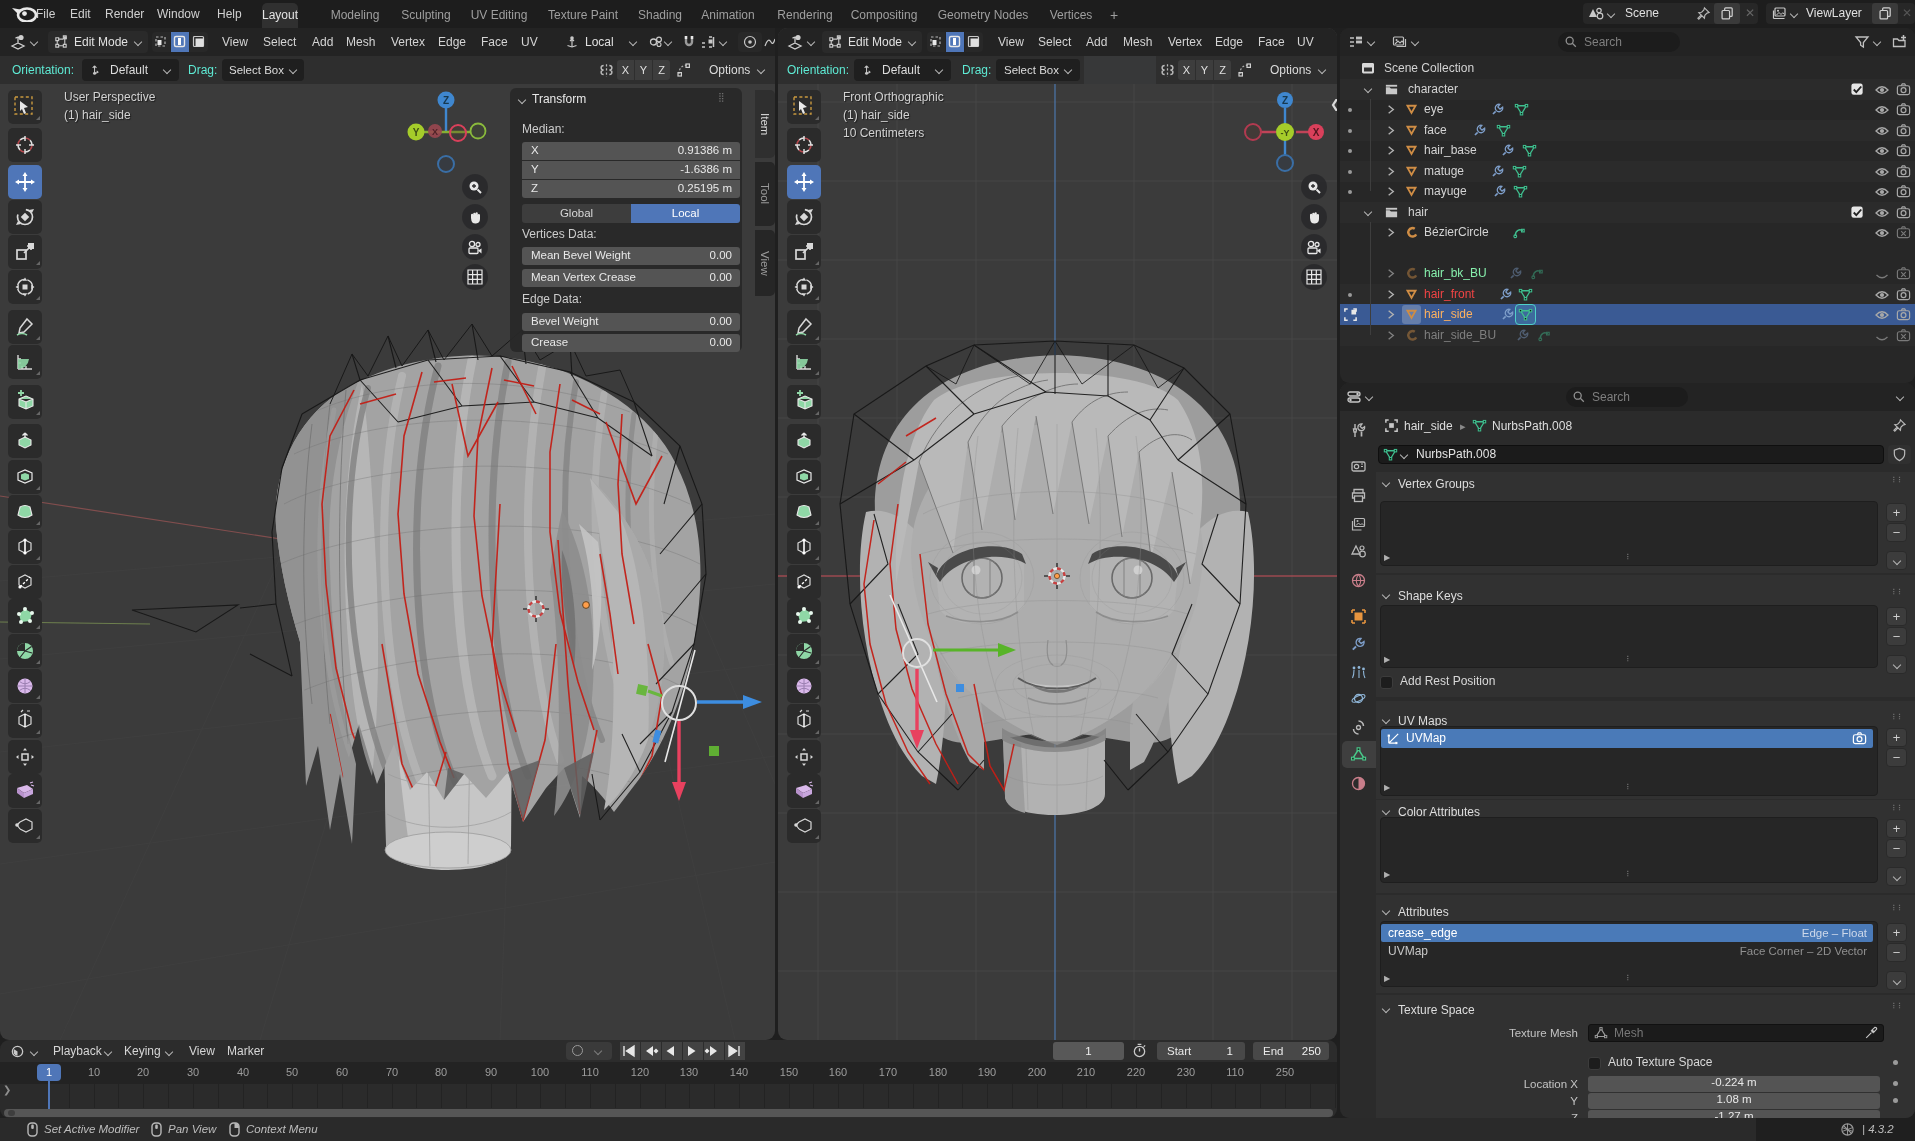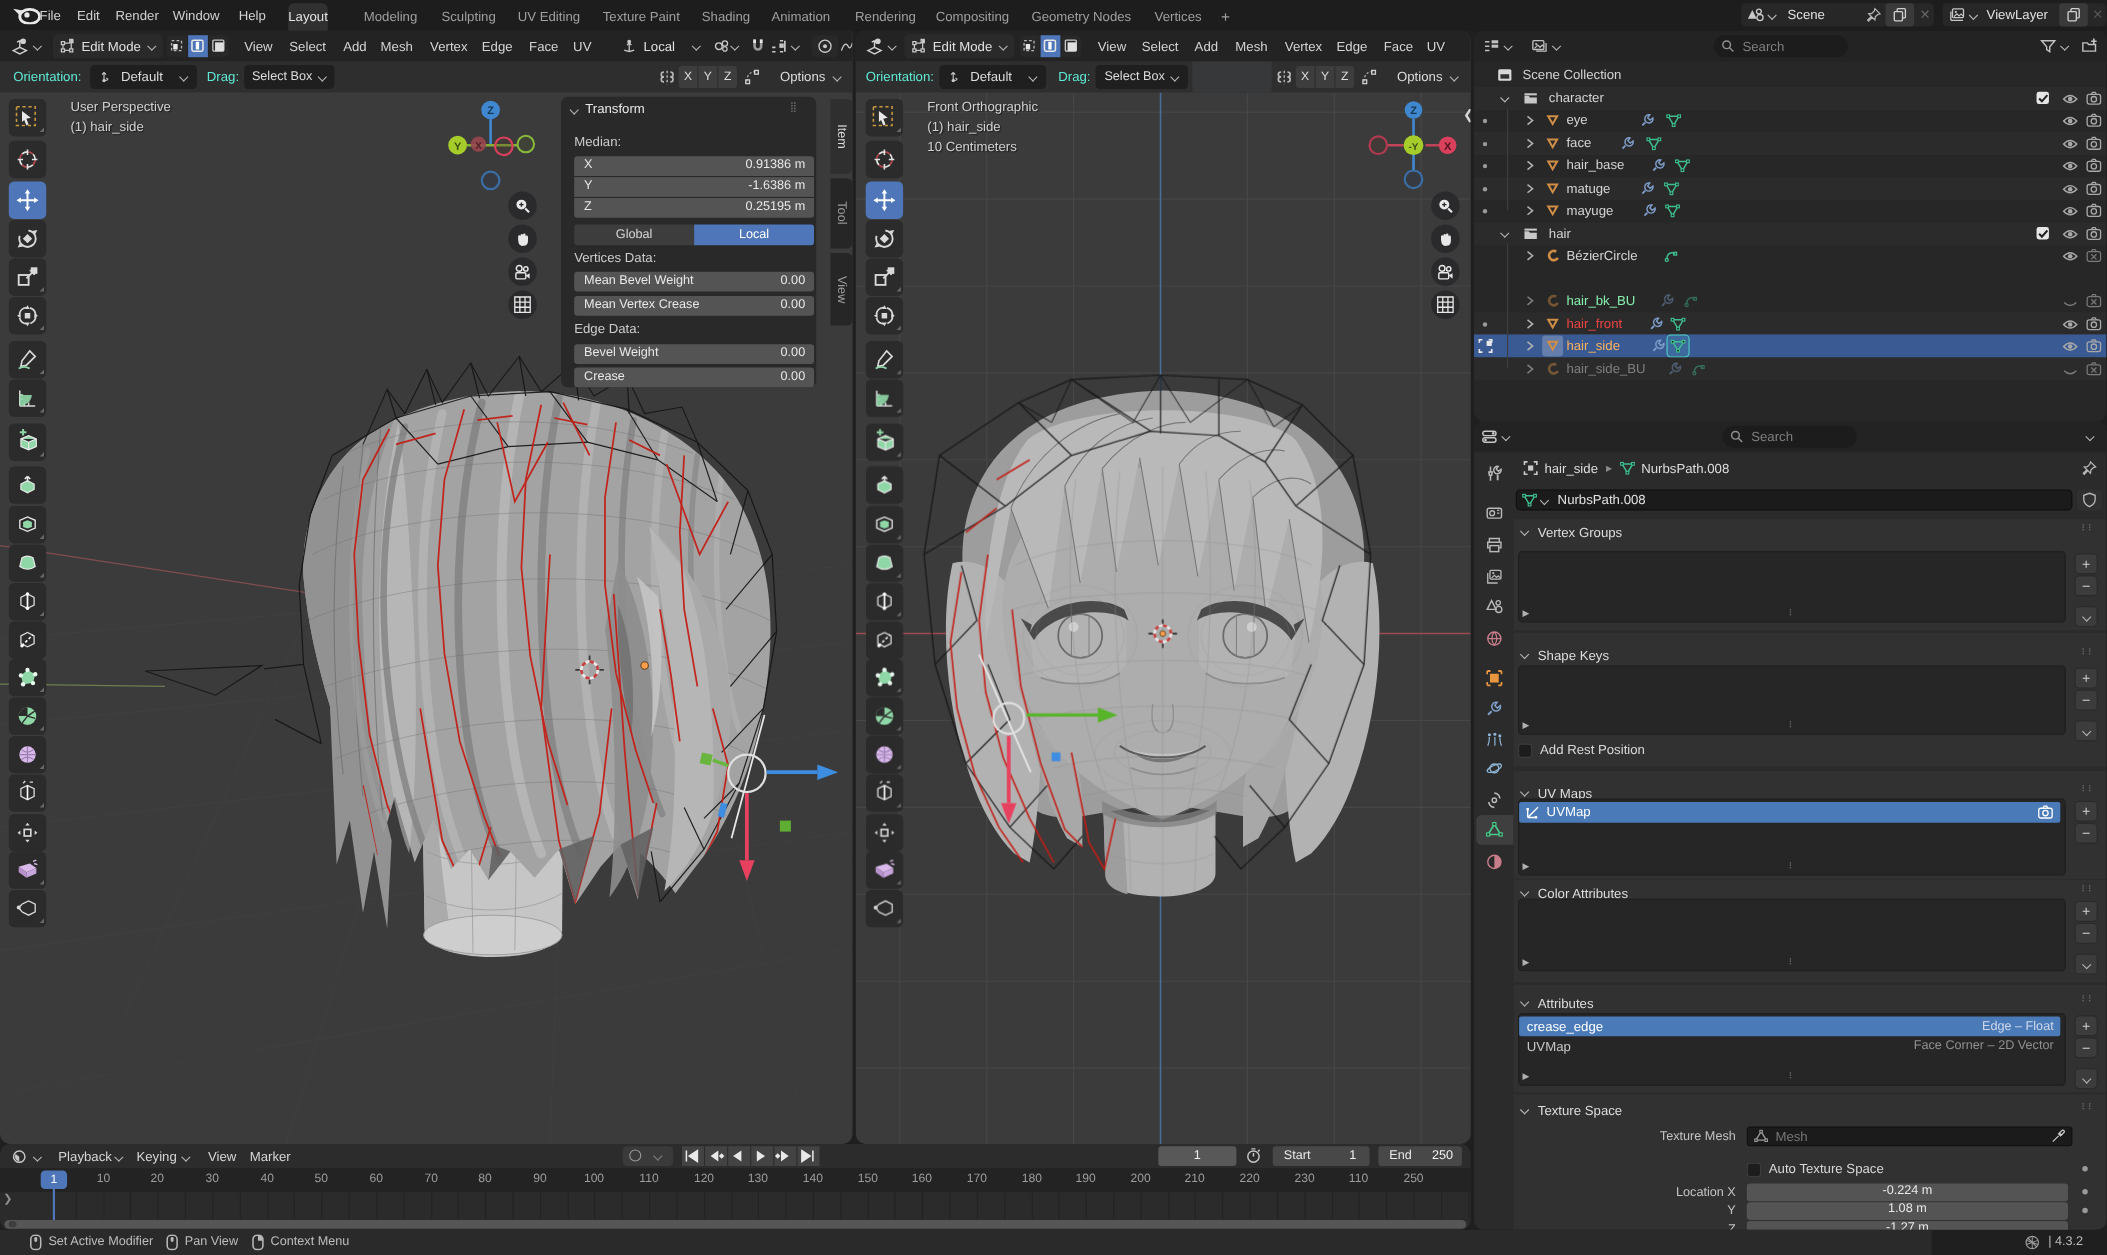--- a/index.html
+++ b/index.html
@@ -45,21 +45,21 @@
 .vfield { position:absolute; background:#545454; border-radius:3px; color:#e8e8e8; font-size:11.5px; }
 .rlabel { position:absolute; color:#c3c3c3; font-size:11.5px; text-align:right; }
 
 
 #timeline { left:0; top:1040px; width:1337px; height:78px; background:#2c2c2c; border-radius:9px; overflow:hidden; }
 #ruler { position:absolute; left:0; top:22px; width:1337px; height:22px; background:#232323; }
 #tracks { position:absolute; left:0; top:44px; width:1337px; height:26px; background:#2b2b2b; }
 .fnum { position:absolute; color:#9d9d9d; font-size:11px; top:26px; transform:translateX(-50%); }
 
 
-#status { left:0; top:1118px; width:1756px; height:23px; background:#2a2a2a; }
+#status { left:0; top:1118px; width:1756px; height:23px; background:#2a2a2a;font-style:italic; }
 .stext { color:#bdbdbd; font-size:11.5px; line-height:23px; }
 </style>
 </head>
 <body>
 <div id="root">
 
 <svg width="0" height="0" style="position:absolute">
 <defs>
 <g id="ic-ed3d">
           <path d="M2 12 L8 9 L14 12 L8 15 Z M8 9 L8 3 M8 3 l2.5 1.2 M8 3 l-2.5 1.2" fill="none" stroke="#cfcfcf" stroke-width="1.3"></path>

